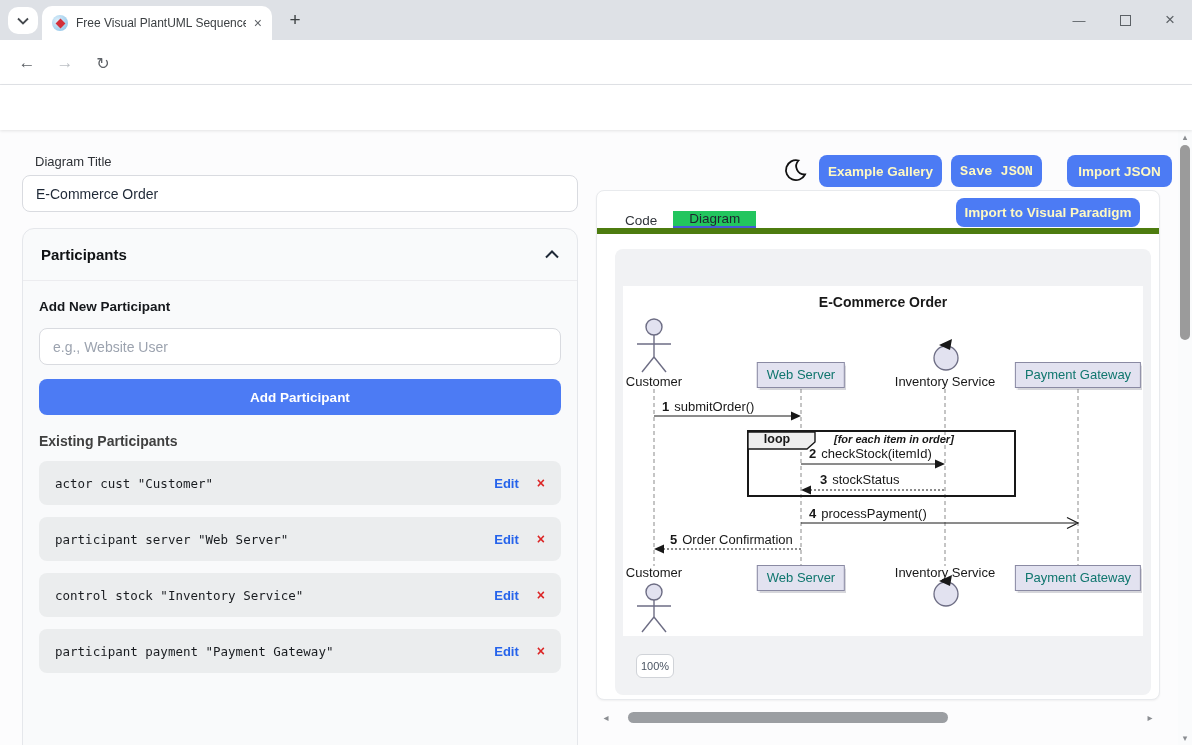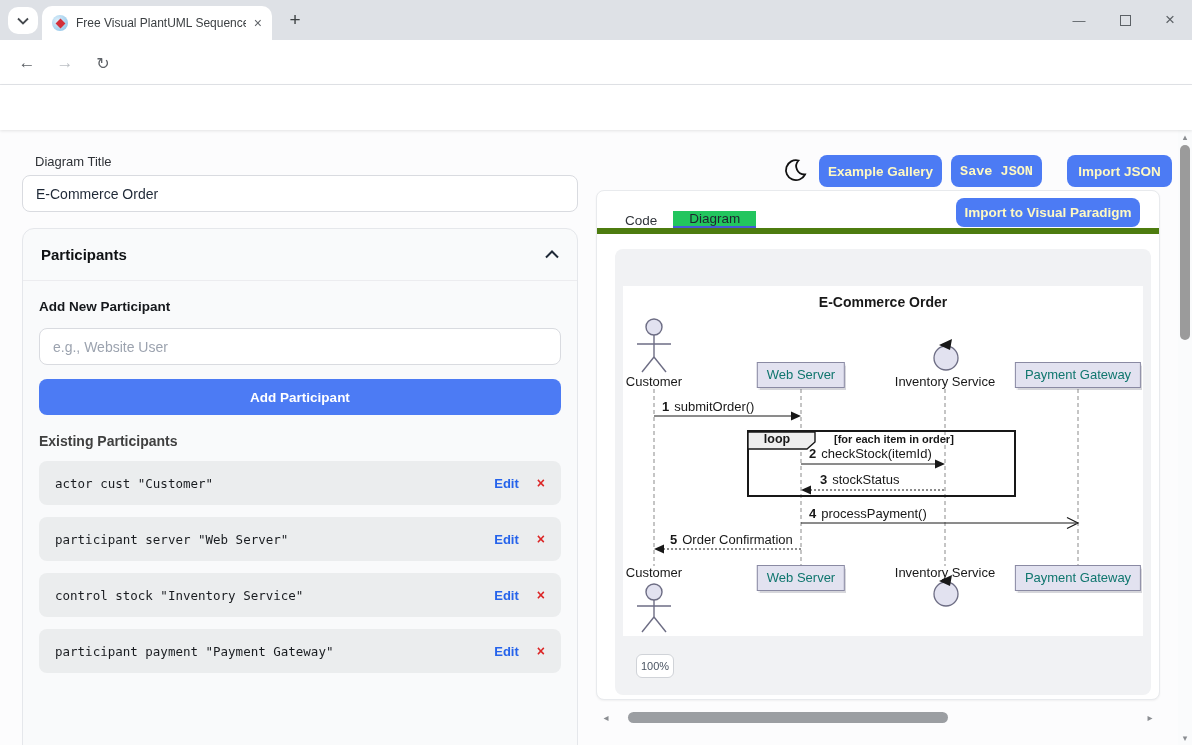--- a/index.html
+++ b/index.html
@@ -96,21 +96,21 @@
   .viewport { position:absolute; left:18px; top:58px; width:536px; height:446px; background:#f1f2f4; border-radius:8px; }
   .canvas { position:absolute; left:8px; top:37px; width:520px; height:350px; background:#fff; }
   .canvas svg { position:absolute; left:0; top:0; }
   .dtitle { position:absolute; top:8px; left:0; width:100%; text-align:center; font-size:14px; font-weight:bold; color:#181818; z-index:2; }
   .pbox { position:absolute; transform:translateX(-50%); height:26px; line-height:24px; padding:0 9px; background:#E2E2F0;
     border:1px solid #8a8aa3; box-shadow:1.5px 1.5px 1px rgba(90,90,110,.25); font-size:13px; color:#0f766e; white-space:nowrap; z-index:2; }
   .plabel { position:absolute; transform:translateX(-50%); font-size:13px; color:#181818; white-space:nowrap; z-index:2; }
   .msg { position:absolute; font-size:13px; color:#181818; white-space:nowrap; z-index:2; }
   .msg b { margin-right:5px; }
   .looplbl { position:absolute; left:125px; top:146px; width:58px; text-align:center; font-size:12.5px; font-weight:bold; color:#181818; z-index:2; }
-  .loopcond { position:absolute; left:211px; top:147px; font-size:11px; font-weight:bold; color:#181818; z-index:2; }
+  .loopcond { position:absolute; left:211px; top:147px; font-size:11px; font-weight:bold; color:#181818; z-index:2;font-style:italic; }
   .zbadge { position:absolute; left:21px; top:405px; width:38px; height:24px; background:#fff; border:1px solid #d0d3d8;
     border-radius:6px; font-size:11px; color:#4b5563; display:flex; align-items:center; justify-content:center; }
   .hscroll { position:absolute; left:600px; top:578px; width:556px; height:18px; display:flex; align-items:center; }
   .harrow { width:12px; font-size:10px; color:#8a8d91; text-align:center; }
   .htrack { position:relative; flex:1; height:18px; }
   .hthumb { position:absolute; left:16px; top:3.5px; width:320px; height:11px; background:#9b9ea2; border-radius:6px; }
 
   
   .vscroll { position:absolute; left:1178px; top:130px; width:14px; height:615px; background:#fafbfc; }
   .varrow { position:absolute; left:0; width:14px; font-size:9px; color:#8a8d91; text-align:center; }

